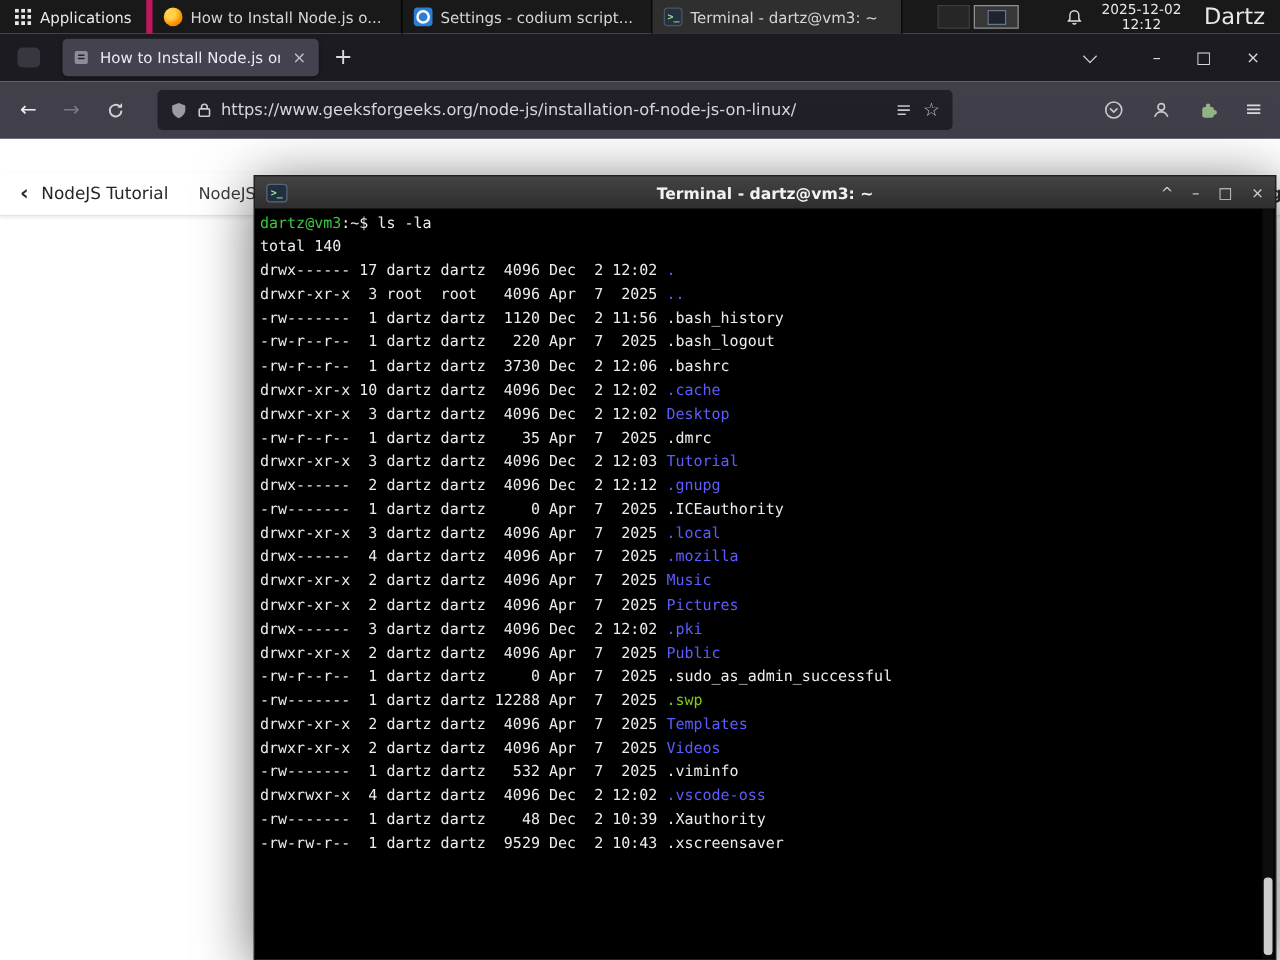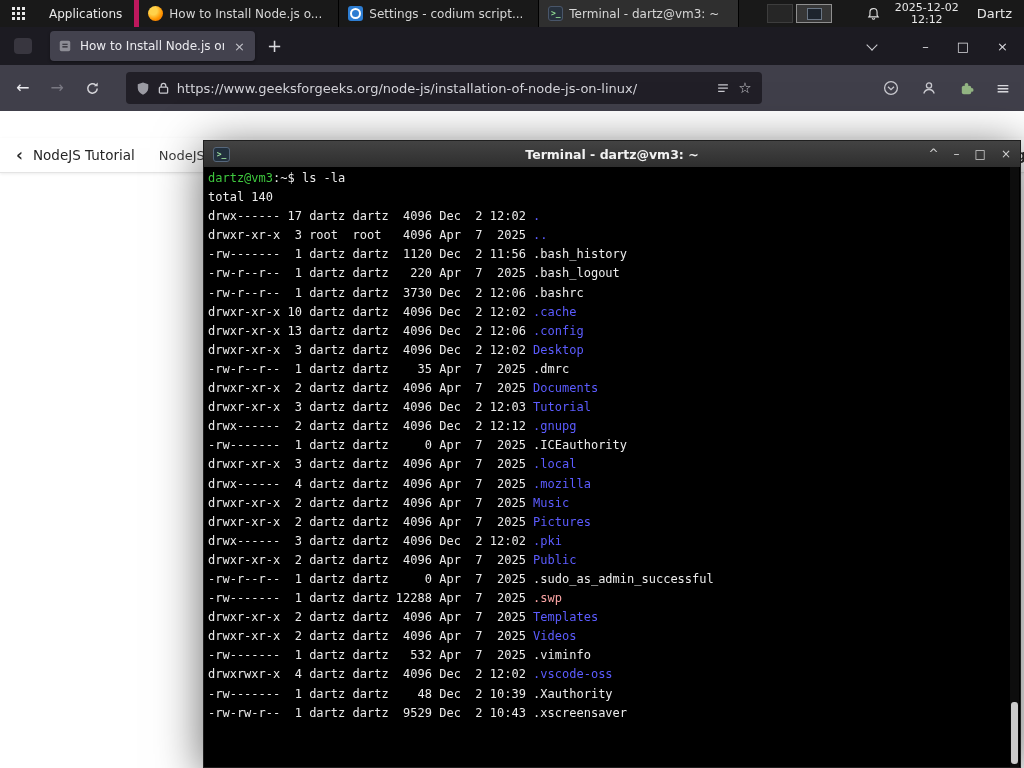--- a/index.html
+++ b/index.html
@@ -3,21 +3,21 @@
 <meta charset="utf-8">
 <style>
   *{margin:0;padding:0;box-sizing:border-box}
   html,body{width:1024px;height:768px;overflow:hidden;background:#fff;
     font-family:"DejaVu Sans","Liberation Sans",sans-serif}
   #screen{position:relative;width:1024px;height:768px;background:#fff;overflow:hidden}
 
   
   #panel{position:absolute;top:0;left:0;right:0;height:27px;background:#191919;
     display:flex;align-items:center;z-index:40;color:#e8e8e8;font-size:12px}
-  .apps-btn{display:flex;align-items:center;gap:24px;height:100%;padding:0 12px;cursor:default}
+  .apps-btn{display:flex;align-items:center;gap:7px;height:100%;padding:0 12px;cursor:default}
   .tasklist{display:flex;height:100%;border-left:5px solid #be185d}
   .task{width:200px;display:flex;align-items:center;gap:6px;padding:0 9px;
     border-right:1px solid #000;color:#d6d6d6;overflow:hidden}
   .task.active{background:#2f2f2f}
   .task-label{white-space:nowrap;overflow:hidden;font-size:12px}
   .task-icon{flex:0 0 auto;width:15px;height:15px;border-radius:3px;position:relative}
   .task-icon.firefox{border-radius:50%;
     background:radial-gradient(circle at 35% 32%,#ffd24a 0 28%,#ff9500 62%,#e66000 100%)}
   .task-icon.settings{background:#2d7dd2;display:flex;align-items:center;justify-content:center}
   .task-icon.settings::after{content:"";width:7px;height:7px;border:2px solid #fff;border-radius:50%}
@@ -25,21 +25,21 @@
     font:bold 8px "DejaVu Sans Mono",monospace;display:flex;align-items:center;justify-content:center}
   .task-icon.terminal::after{content:">_"}
   .pager{display:flex;gap:3px;margin-left:28px;align-items:center}
   .ws{height:19px;background:#262626;border:1px solid #3d3d3d}
   .ws-1{width:26px}
   .ws-2{width:36px;background:#373737;border-color:#8f8f8f;display:flex;align-items:center;justify-content:center}
   .ws-mini{width:15px;height:12px;background:#1d242d;border:1px solid #6b7684}
   .flex-sp{flex:1}
   .bell-wrap{margin-right:14px;display:flex;align-items:center}
   .clock{text-align:center;font-size:11px;line-height:12px;margin-right:10px;white-space:nowrap}
-  .panel-user{font-size:13px;margin:0 12px 0 8px}
+  .panel-user{font-size:18px;margin:0 12px 0 8px}
 
   
   #browser{position:absolute;top:27px;left:0;right:0;bottom:0;background:#fff;z-index:1}
   .tabbar{height:38px;background:#1c1b22;display:flex;align-items:center}
   .ffview{width:18px;height:16px;border-radius:4px;background:#38363f;margin-left:14px}
   .tab{margin-left:18px;width:205px;height:30px;background:#43424e;border-radius:4px;
     display:flex;align-items:center;padding:0 8px;gap:8px;color:#ebebef;font-size:12px;
     box-shadow:0 1px 3px rgba(0,0,0,.4)}
   .tab-title{flex:1;white-space:nowrap;overflow:hidden}
   .tab-close{color:#c3c3ca;font-size:13px;padding:0 2px}
@@ -90,21 +90,21 @@
   .t-btns .tb{line-height:1}
   .t-menubar{height:26px;background:#f2f1ef;border-bottom:1px solid #cfcdc9;
     display:flex;align-items:center;padding-left:9px;flex:0 0 auto}
   .menu-item{padding:0 9px;font-size:13px;color:#3b3b3b}
   .t-content{flex:1;background:#000;padding:2px 0 0 4px;
     font-family:"DejaVu Sans Mono",monospace;font-size:12px;color:#ececec;
     overflow:hidden;position:relative}
   .tline{white-space:pre;line-height:19.1px;height:19.1px}
   .fg{color:#ececec}
   .dir{color:#5c5cff}
-  .dim{color:#fca5a5}
+  .dim{color:#84cc16}
   .file{color:#ececec}
   .prompt{color:#3ec73e}
   .cmd{color:#ececec}
   .t-scroll{position:absolute;right:1px;top:0;bottom:0;width:9px;background:rgba(255,255,255,.05)}
   .t-thumb{position:absolute;bottom:3px;left:1px;width:7px;height:62px;background:#cccccc;border-radius:3px}
 </style>
 </head>
 <body>
 
 <div id="screen">
@@ -228,27 +228,25 @@
           <div class="tline"><span class="fg">drwxr-xr-x  3 root  root   4096 Apr  7  2025 </span><span class="dir">..</span></div>
 
           <div class="tline"><span class="fg">-rw-------  1 dartz dartz  1120 Dec  2 11:56 </span><span class="file">.bash_history</span></div>
 
           <div class="tline"><span class="fg">-rw-r--r--  1 dartz dartz   220 Apr  7  2025 </span><span class="file">.bash_logout</span></div>
 
           <div class="tline"><span class="fg">-rw-r--r--  1 dartz dartz  3730 Dec  2 12:06 </span><span class="file">.bashrc</span></div>
 
           <div class="tline"><span class="fg">drwxr-xr-x 10 dartz dartz  4096 Dec  2 12:02 </span><span class="dir">.cache</span></div>
 
-          <div class="tline"><span class="fg">drwxr-xr-x 13 dartz dartz  4096 Dec  2 12:06 </span><span class="dir">.config</span></div>
 
           <div class="tline"><span class="fg">drwxr-xr-x  3 dartz dartz  4096 Dec  2 12:02 </span><span class="dir">Desktop</span></div>
 
           <div class="tline"><span class="fg">-rw-r--r--  1 dartz dartz    35 Apr  7  2025 </span><span class="file">.dmrc</span></div>
 
-          <div class="tline"><span class="fg">drwxr-xr-x  2 dartz dartz  4096 Apr  7  2025 </span><span class="dir">Documents</span></div>
 
           <div class="tline"><span class="fg">drwxr-xr-x  3 dartz dartz  4096 Dec  2 12:03 </span><span class="dir">Tutorial</span></div>
 
           <div class="tline"><span class="fg">drwx------  2 dartz dartz  4096 Dec  2 12:12 </span><span class="dir">.gnupg</span></div>
 
           <div class="tline"><span class="fg">-rw-------  1 dartz dartz     0 Apr  7  2025 </span><span class="file">.ICEauthority</span></div>
 
           <div class="tline"><span class="fg">drwxr-xr-x  3 dartz dartz  4096 Apr  7  2025 </span><span class="dir">.local</span></div>
 
           <div class="tline"><span class="fg">drwx------  4 dartz dartz  4096 Apr  7  2025 </span><span class="dir">.mozilla</span></div>

